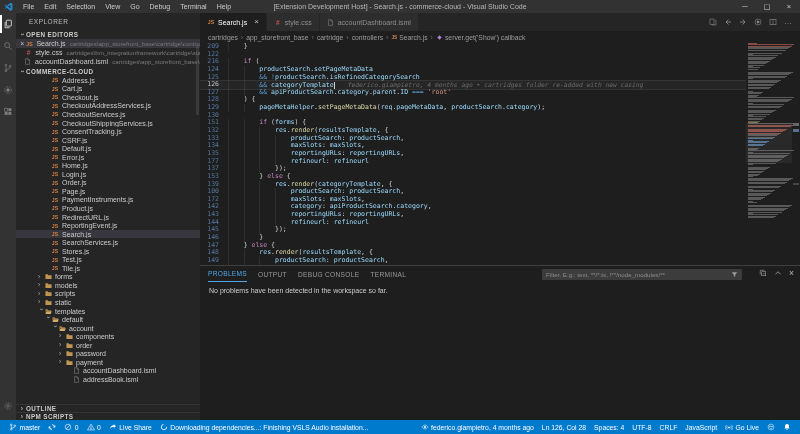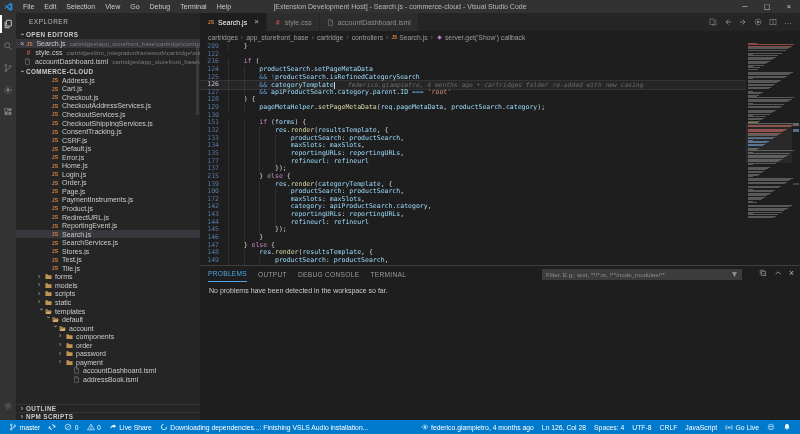--- a/index.html
+++ b/index.html
@@ -570,21 +570,21 @@
             <div class="code-line"><span class="ln">128</span><span class="lt"><span class="ws" style="width: 15.66px;"></span><span style="color: rgb(212, 212, 212);">) {</span></span></div>
             <div class="code-line"><span class="ln">129</span><span class="lt"><span class="ws" style="width: 31.32px;"></span><span style="color: rgb(156, 220, 254);">pageMetaHelper</span><span style="color: rgb(212, 212, 212);">.</span><span style="color: rgb(220, 220, 170);">setPageMetaData</span><span style="color: rgb(212, 212, 212);">(</span><span style="color: rgb(156, 220, 254);">req</span><span style="color: rgb(212, 212, 212);">.</span><span style="color: rgb(156, 220, 254);">pageMetaData</span><span style="color: rgb(212, 212, 212);">, </span><span style="color: rgb(156, 220, 254);">productSearch</span><span style="color: rgb(212, 212, 212);">.</span><span style="color: rgb(156, 220, 254);">category</span><span style="color: rgb(212, 212, 212);">);</span></span></div>
             <div class="code-line"><span class="ln">130</span><span class="lt"></span></div>
             <div class="code-line"><span class="ln">151</span><span class="lt"><span class="ws" style="width: 31.32px;"></span><span style="color: rgb(197, 134, 192);">if</span><span style="color: rgb(212, 212, 212);"> (</span><span style="color: rgb(156, 220, 254);">forms</span><span style="color: rgb(212, 212, 212);">) {</span></span></div>
             <div class="code-line"><span class="ln">132</span><span class="lt"><span class="ws" style="width: 46.98px;"></span><span style="color: rgb(156, 220, 254);">res</span><span style="color: rgb(212, 212, 212);">.</span><span style="color: rgb(220, 220, 170);">render</span><span style="color: rgb(212, 212, 212);">(</span><span style="color: rgb(156, 220, 254);">resultsTemplate</span><span style="color: rgb(212, 212, 212);">, {</span></span></div>
             <div class="code-line"><span class="ln">133</span><span class="lt"><span class="ws" style="width: 62.64px;"></span><span style="color: rgb(156, 220, 254);">productSearch</span><span style="color: rgb(212, 212, 212);">: </span><span style="color: rgb(156, 220, 254);">productSearch</span><span style="color: rgb(212, 212, 212);">,</span></span></div>
             <div class="code-line"><span class="ln">134</span><span class="lt"><span class="ws" style="width: 62.64px;"></span><span style="color: rgb(156, 220, 254);">maxSlots</span><span style="color: rgb(212, 212, 212);">: </span><span style="color: rgb(156, 220, 254);">maxSlots</span><span style="color: rgb(212, 212, 212);">,</span></span></div>
             <div class="code-line"><span class="ln">135</span><span class="lt"><span class="ws" style="width: 62.64px;"></span><span style="color: rgb(156, 220, 254);">reportingURLs</span><span style="color: rgb(212, 212, 212);">: </span><span style="color: rgb(156, 220, 254);">reportingURLs</span><span style="color: rgb(212, 212, 212);">,</span></span></div>
             <div class="code-line"><span class="ln">177</span><span class="lt"><span class="ws" style="width: 62.64px;"></span><span style="color: rgb(156, 220, 254);">refineurl</span><span style="color: rgb(212, 212, 212);">: </span><span style="color: rgb(156, 220, 254);">refineurl</span></span></div>
             <div class="code-line"><span class="ln">137</span><span class="lt"><span class="ws" style="width: 46.98px;"></span><span style="color: rgb(212, 212, 212);">});</span></span></div>
-            <div class="code-line"><span class="ln">215</span><span class="lt"><span class="ws" style="width: 31.32px;"></span><span style="color: rgb(212, 212, 212);">} </span><span style="color: rgb(197, 134, 192);">else</span><span style="color: rgb(212, 212, 212);"> {</span></span></div>
+            <div class="code-line"><span class="ln">153</span><span class="lt"><span class="ws" style="width: 31.32px;"></span><span style="color: rgb(212, 212, 212);">} </span><span style="color: rgb(197, 134, 192);">else</span><span style="color: rgb(212, 212, 212);"> {</span></span></div>
             <div class="code-line"><span class="ln">139</span><span class="lt"><span class="ws" style="width: 46.98px;"></span><span style="color: rgb(156, 220, 254);">res</span><span style="color: rgb(212, 212, 212);">.</span><span style="color: rgb(220, 220, 170);">render</span><span style="color: rgb(212, 212, 212);">(</span><span style="color: rgb(156, 220, 254);">categoryTemplate</span><span style="color: rgb(212, 212, 212);">, {</span></span></div>
             <div class="code-line"><span class="ln">100</span><span class="lt"><span class="ws" style="width: 62.64px;"></span><span style="color: rgb(156, 220, 254);">productSearch</span><span style="color: rgb(212, 212, 212);">: </span><span style="color: rgb(156, 220, 254);">productSearch</span><span style="color: rgb(212, 212, 212);">,</span></span></div>
             <div class="code-line"><span class="ln">172</span><span class="lt"><span class="ws" style="width: 62.64px;"></span><span style="color: rgb(156, 220, 254);">maxSlots</span><span style="color: rgb(212, 212, 212);">: </span><span style="color: rgb(156, 220, 254);">maxSlots</span><span style="color: rgb(212, 212, 212);">,</span></span></div>
             <div class="code-line"><span class="ln">142</span><span class="lt"><span class="ws" style="width: 62.64px;"></span><span style="color: rgb(156, 220, 254);">category</span><span style="color: rgb(212, 212, 212);">: </span><span style="color: rgb(156, 220, 254);">apiProductSearch</span><span style="color: rgb(212, 212, 212);">.</span><span style="color: rgb(156, 220, 254);">category</span><span style="color: rgb(212, 212, 212);">,</span></span></div>
             <div class="code-line"><span class="ln">143</span><span class="lt"><span class="ws" style="width: 62.64px;"></span><span style="color: rgb(156, 220, 254);">reportingURLs</span><span style="color: rgb(212, 212, 212);">: </span><span style="color: rgb(156, 220, 254);">reportingURLs</span><span style="color: rgb(212, 212, 212);">,</span></span></div>
             <div class="code-line"><span class="ln">144</span><span class="lt"><span class="ws" style="width: 62.64px;"></span><span style="color: rgb(156, 220, 254);">refineurl</span><span style="color: rgb(212, 212, 212);">: </span><span style="color: rgb(156, 220, 254);">refineurl</span></span></div>
             <div class="code-line"><span class="ln">145</span><span class="lt"><span class="ws" style="width: 46.98px;"></span><span style="color: rgb(212, 212, 212);">});</span></span></div>
             <div class="code-line"><span class="ln">146</span><span class="lt"><span class="ws" style="width: 31.32px;"></span><span style="color: rgb(212, 212, 212);">}</span></span></div>
             <div class="code-line"><span class="ln">147</span><span class="lt"><span class="ws" style="width: 15.66px;"></span><span style="color: rgb(212, 212, 212);">} </span><span style="color: rgb(197, 134, 192);">else</span><span style="color: rgb(212, 212, 212);"> {</span></span></div>
             <div class="code-line"><span class="ln">148</span><span class="lt"><span class="ws" style="width: 31.32px;"></span><span style="color: rgb(156, 220, 254);">res</span><span style="color: rgb(212, 212, 212);">.</span><span style="color: rgb(220, 220, 170);">render</span><span style="color: rgb(212, 212, 212);">(</span><span style="color: rgb(156, 220, 254);">resultsTemplate</span><span style="color: rgb(212, 212, 212);">, {</span></span></div>

